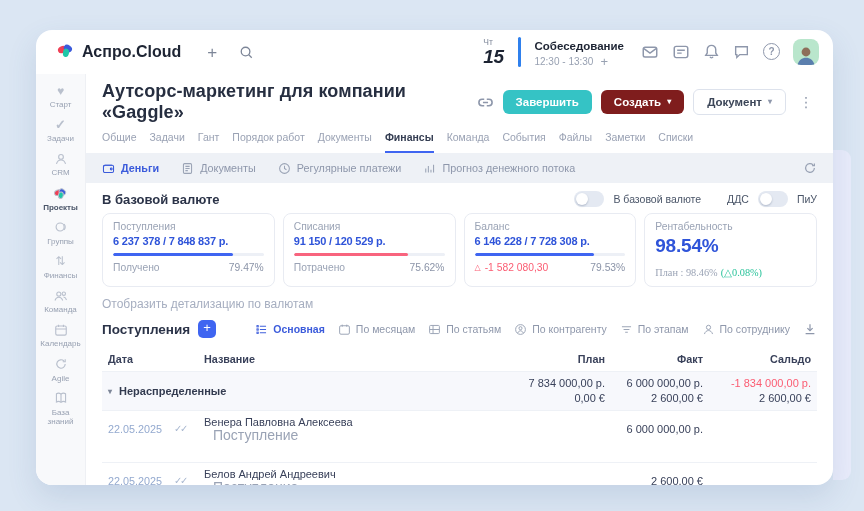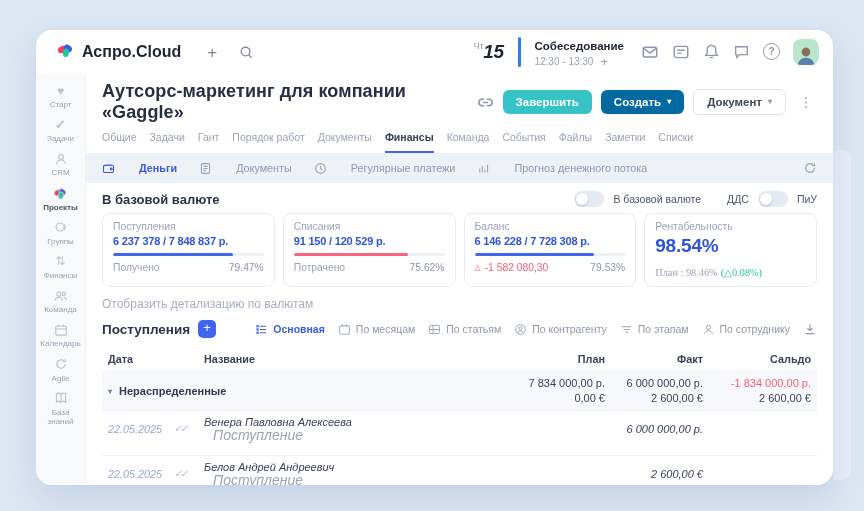--- a/index.html
+++ b/index.html
@@ -13,21 +13,21 @@
     border-radius:16px; box-shadow:0 12px 30px rgba(60,90,140,.14); overflow:hidden;
     display:flex; flex-direction:column; }
 
   
   .topbar { height:44px; min-height:44px; display:flex; align-items:center; padding:0 14px 0 20px; }
   .brand-wrap { display:flex; align-items:center; gap:7px; }
   .brand { font-size:16px; font-weight:bold; color:#1d2433; }
   .tb-plus { margin-left:26px; color:#7d8698; font-size:17px; line-height:1; cursor:pointer; }
   .tb-search { margin-left:22px; display:flex; cursor:pointer; }
   .tb-right { margin-left:auto; display:flex; align-items:center; gap:13px; }
-  .cal { display:flex; line-height:1; margin-right:2px; }
+  .cal { display:flex; flex-direction:column; line-height:1; margin-right:2px; }
   .cal-wd { font-size:8.5px; color:#7d8698; margin-bottom:1px; }
   .cal-day { font-size:19px; font-weight:bold; color:#1d2433; letter-spacing:-.5px;font-style:italic; }
   .event-bar { width:3px; height:30px; background:#2f80ed; border-radius:2px; }
   .event { line-height:1.2; margin-right:4px; }
   .event-title { font-size:11.5px; font-weight:bold; color:#1d2433;margin-top:6px; }
   .event-time { font-size:10px; color:#98a1b2; display:flex; gap:7px; align-items:center; }
   .icon-btn { display:flex; align-items:center; justify-content:center; cursor:pointer; }
   .icon-btn svg { stroke:#8e97ab; fill:none; stroke-width:1.3; }
   .help-circle { width:17px; height:17px; border:1.4px solid #8e97ab; border-radius:50%;
     font-size:10px; color:#8e97ab; display:flex; align-items:center; justify-content:center; font-weight:bold; }
@@ -48,34 +48,34 @@
   
   .page-head { padding:7px 16px 0 16px; }
   .title-row { display:flex; align-items:center; }
   .page-title { font-size:18px; font-weight:bold; color:#262e40; letter-spacing:.1px; }
   .actions { margin-left:auto; display:flex; align-items:center; gap:9px; }
   .link-btn { display:flex; cursor:pointer; }
   .link-btn svg { stroke:#8e97ab; fill:none; stroke-width:1.5; }
   .btn { font-size:11.5px; font-weight:bold; padding:6px 13px; border-radius:6px; cursor:pointer;
     display:flex; align-items:center; gap:6px; white-space:nowrap; }
   .btn-teal { background:#35c3c5; color:#fff; }
-  .btn-blue { background:#0369a1; color:#fff; }
+  .btn-blue { background:#7f1d1d; color:#fff; }
   .btn-outline { background:#fff; border:1px solid #dde2ec; color:#3c4658; font-weight:bold; }
   .btn .chev { font-size:8px; line-height:1; }
   .btn-outline .chev { color:#8e97ab; }
   .dots { color:#8e97ab; font-size:14px; padding:0 4px; cursor:pointer; }
 
   .tabs { display:flex; gap:13px; margin-top:8px; font-size:10.5px; color:#9aa2b4; }
   .tab { padding-bottom:8px; cursor:pointer; white-space:nowrap; }
   .tab.active { color:#343d52; font-weight:bold; border-bottom:2px solid #3f65f1; }
 
   
   .subtabs { background:#eef1f6; height:30px; min-height:30px; display:flex; align-items:center;
     gap:22px; padding:0 16px; font-size:10.8px; color:#8e97ab; }
-  .subtab { display:flex; gap:24px; align-items:center; cursor:pointer; white-space:nowrap; }
+  .subtab { display:flex; gap:6px; align-items:center; cursor:pointer; white-space:nowrap; }
   .subtab svg { stroke:#9aa3b5; fill:none; stroke-width:1.3; }
   .subtab.active { color:#3b5bdb; font-weight:bold; }
   .subtab.active svg { stroke:#3b5bdb; }
   .refresh { margin-left:auto; display:flex; cursor:pointer; }
   .refresh svg { stroke:#9aa3b5; fill:none; stroke-width:1.4; }
 
   
   .content { flex:1; padding:8px 16px 0 16px; overflow:hidden; display:flex; flex-direction:column; }
   .currency-row { display:flex; align-items:center; height:22px; }
   .currency-title { font-size:13px; font-weight:bold; color:#2b3348; }
@@ -115,21 +115,21 @@
   .table { margin-top:8px; font-size:11px; }
   .trow { display:grid; grid-template-columns:84px 1fr 116px 98px 108px; align-items:center;
     border-bottom:1px solid #eef1f6; padding:0 6px; }
   .thead { height:26px; color:#39415a; font-weight:bold; font-size:10.8px; }
   .c-num { text-align:right; color:#39415a; white-space:nowrap; }
   .group-row { background:#f7f8fc; padding-top:4px; padding-bottom:4px; }
   .g-name { grid-column:1 / 3; color:#333b50; font-weight:bold; font-size:11px; display:flex; gap:7px; align-items:center; }
   .expander { color:#7d8698; font-size:8px; cursor:pointer; }
   .two-line div { line-height:15px; }
   .neg { color:#fb5c72; }
-  .data-row { padding-top:4px; padding-bottom:13px; min-height:31px;font-style:italic; }
+  .data-row { padding-top:4px; padding-bottom:20px; min-height:31px; }
   .c-date { color:#93a9cf; display:flex; align-items:center; font-size:10.8px; }
   .check { color:#a9b8d0; font-size:10px; letter-spacing:-2.5px; margin-left:12px; }
   .name-cell { display:flex; align-items:center; padding-left:12px; min-width:0; }
   .name-stack .t { color:#39415a; line-height:14px; }
   .name-stack .s { color:#9aa3b5; font-size:14px; line-height:13px;margin-left:9px; }
 </style>
 </head>
 <body>
 
 <div class="side-panel"></div>

